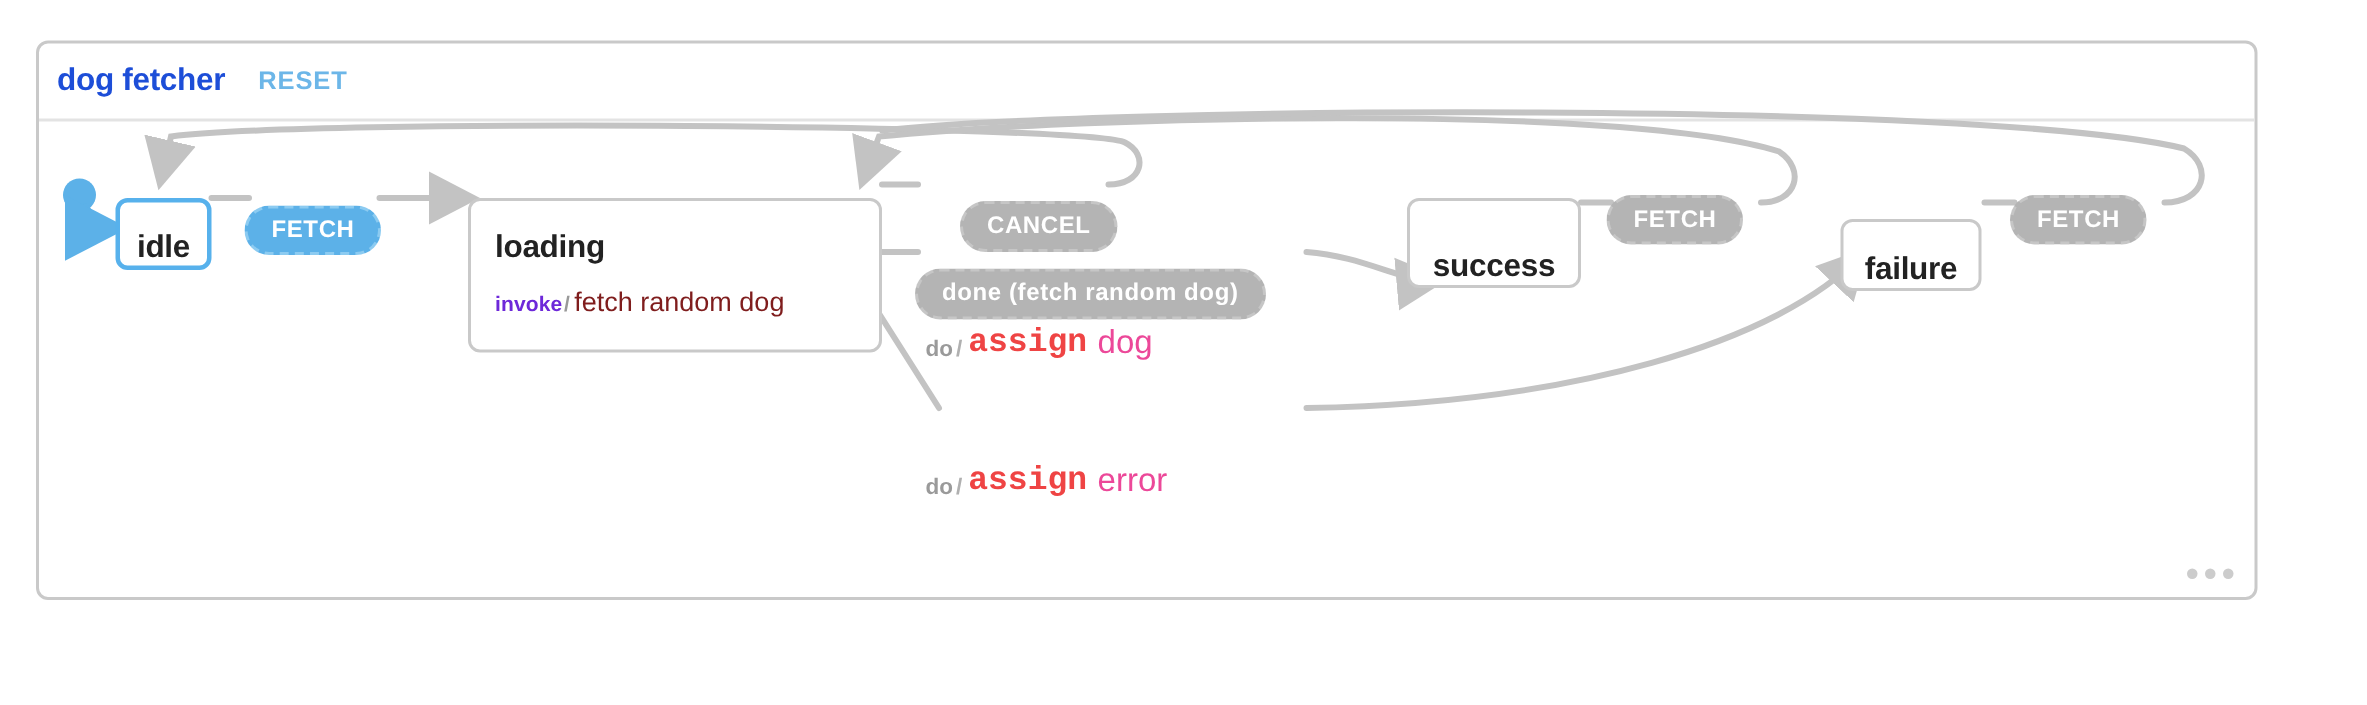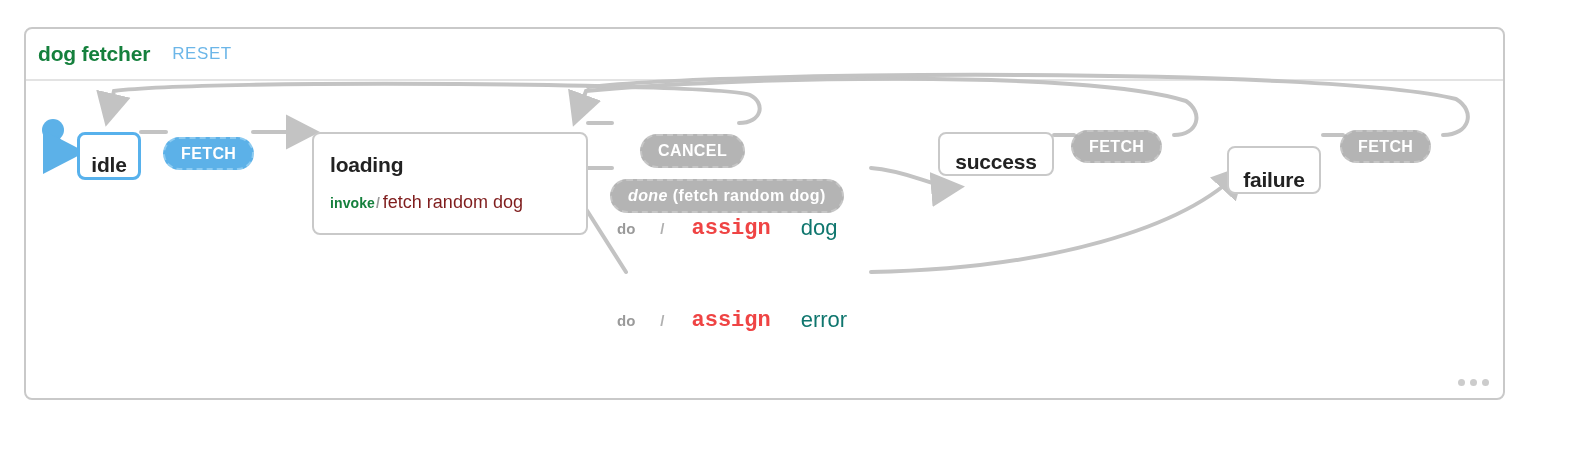--- a/index.html
+++ b/index.html
@@ -35,27 +35,27 @@
     height: 52px;
     border-bottom: 2px solid #e3e3e3;
     box-sizing: border-box;
     display: flex;
     align-items: center;
     padding-left: 12px;
   }
   .machine-title {
     font-size: 21px;
     font-weight: bold;
-    color: #15803d;
+    color: #1d4ed8;
     letter-spacing: -0.2px;
   }
   .machine-reset {
     margin-left: 22px;
     font-size: 17px;
-    font-weight: normal;
+    font-weight: bold;
     color: #6cb6e8;
     letter-spacing: 0.6px;
     cursor: pointer;
   }
 
   
   .edge-layer {
     position: absolute;
     left: 0; top: 0;
     width: 1481px;
@@ -98,41 +98,40 @@
   }
 
   .action-line {
     font-size: 19px;
     color: #8c8c8c;
     white-space: nowrap;
   }
   .action-key {
     font-size: 14px;
     font-weight: bold;
-    color: #15803d;
+    color: #6d28d9;
     letter-spacing: 0.1px;
   }
   .action-slash {
     font-size: 14px;
     font-weight: bold;
     color: #999999;
     margin: 0 3px 0 1px;
   }
   .action-val {
     font-size: 18px;
     color: #7f1d1d;
   }
 
   
   .do-label {
     position: absolute;
     white-space: nowrap;
     display: flex;
-    align-items: center;
-    gap: 23px;
+    align-items: flex-end;
   }
   .do-key {
     font-size: 15px;
     font-weight: bold;
     color: #9a9a9a;
   }
   .do-slash {
     font-size: 15px;
     font-weight: bold;
     color: #b0b0b0;
@@ -140,21 +139,21 @@
   }
   .do-verb {
     font-size: 22px;
     font-weight: bold;
     color: #ef4444;
     margin-right: 7px;
     font-family: Liberation Mono, monospace;
   }
   .do-arg {
     font-size: 22px;
-    color: #0f766e;
+    color: #ec4899;
   }
 
   
   .event-badge {
     position: absolute;
     box-sizing: border-box;
     display: flex;
     align-items: center;
     justify-content: center;
     border-radius: 999px;
@@ -170,21 +169,20 @@
   }
   .event-badge.grey {
     background: #b4b4b4;
     border: 2px dashed #c6c6c6;
   }
   .event-badge.blue {
     background: #5cb1e8;
     border: 2px dashed #8ccbf1;
   }
   .badge-text .em {
-    font-style: italic;
   }
 
   
   .dots-menu {
     position: absolute;
     right: 14px;
     bottom: 12px;
     display: flex;
     gap: 5px;
     cursor: pointer;
@@ -256,21 +254,21 @@
       <span class="state-name">idle</span>
     </div>
 
     <div class="state-node boxy" style="left:286px; top:103px; width:276px; height:103px;">
       <span class="state-name">loading</span>
       <span class="action-line">
         <span class="action-key">invoke</span><span class="action-slash">/</span><span class="action-val">fetch random dog</span>
       </span>
     </div>
 
-    <div class="state-node plain" style="left:912px; top:103px; width:116px; height:44px;">
+    <div class="state-node plain" style="left:912px; top:103px; width:116px; height:60px;">
       <span class="state-name">success</span>
     </div>
 
     <div class="state-node plain" style="left:1201px; top:117px; width:94px; height:48px;">
       <span class="state-name">failure</span>
     </div>
 
     <div class="event-badge blue" style="left:137px; top:108px; height:33px;">
       <span class="badge-text">FETCH</span>
     </div>

